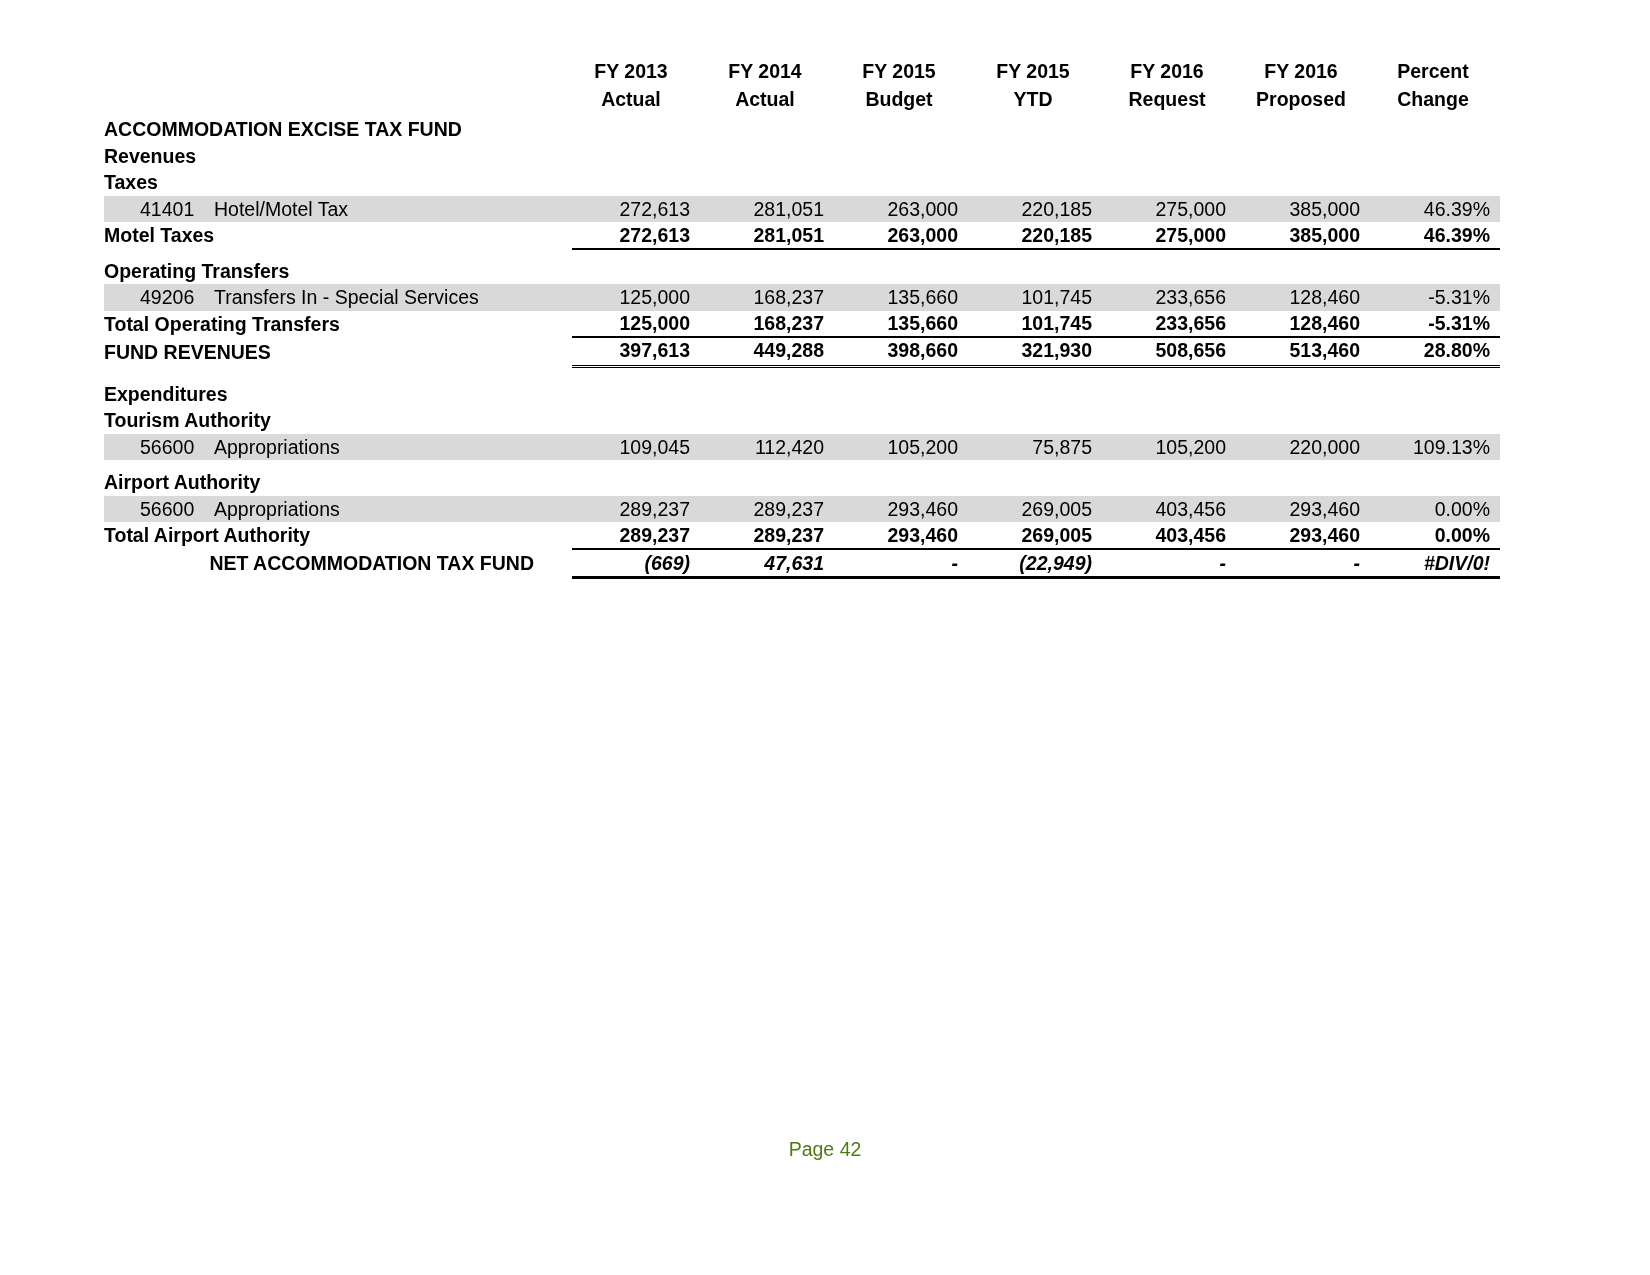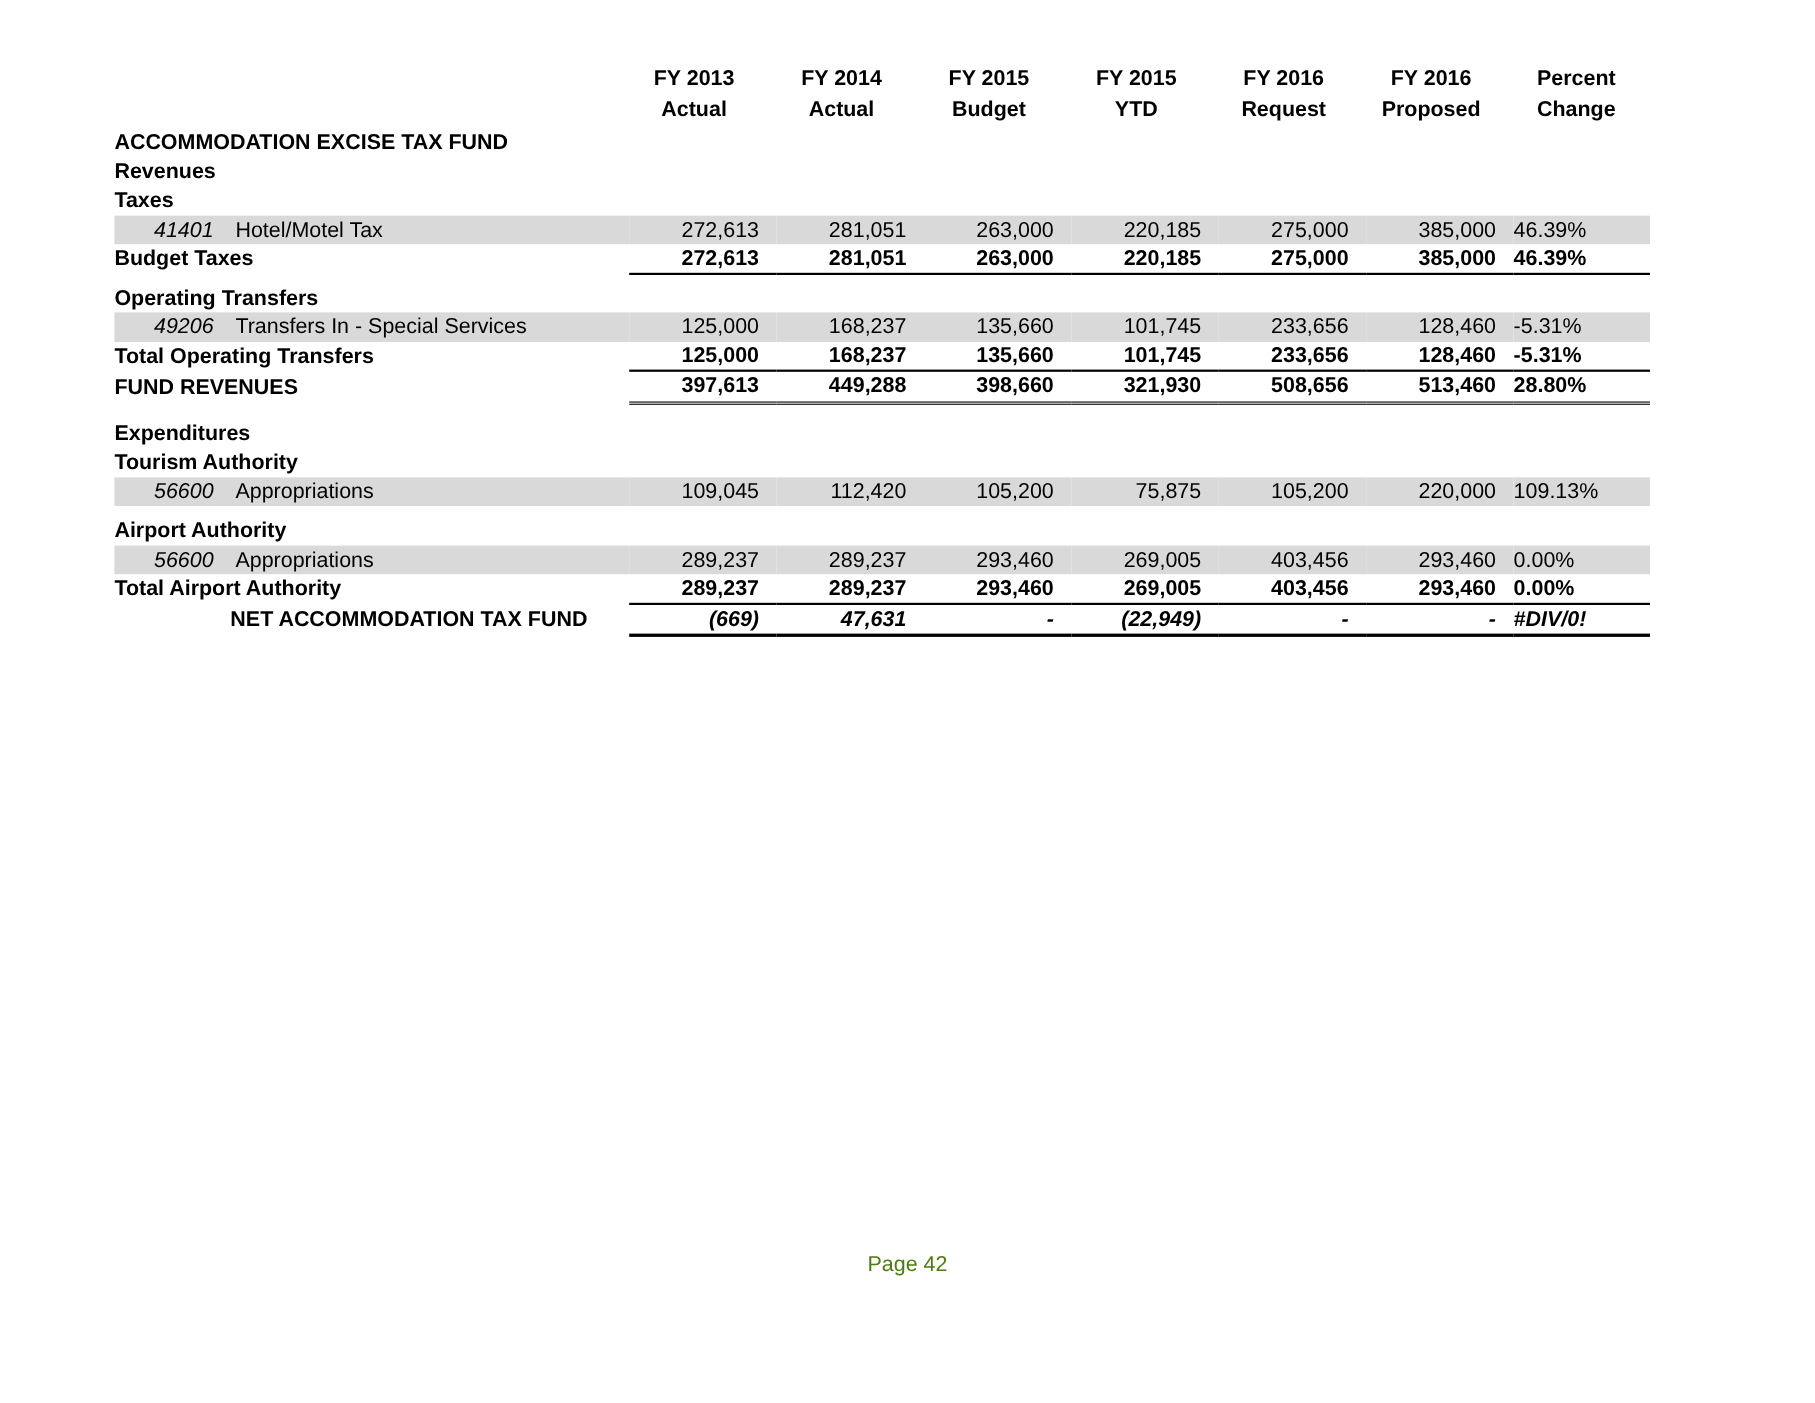--- a/index.html
+++ b/index.html
@@ -59,36 +59,36 @@
     line-height: 26.5px;
     font-size: 19.5px;
     white-space: nowrap;
   }
   td.num {
     text-align: right;
     padding-right: 16px;
     font-variant-numeric: tabular-nums;
   }
   td.pct {
+    text-align: right;
     padding-right: 10px;
     font-variant-numeric: tabular-nums;
   }
   td.label { text-align: left; padding-left: 0; }
 
   
   tr.section td.label { font-weight: bold; }
 
   
   tr.fund-title td.label { font-weight: bold; margin-top: 16px; }
 
   
   tr.detail td { background: #d9d9d9; }
   tr.detail td.label { padding-left: 0; }
   tr.detail .acct {
-    font-style: italic;
     display: inline-block;
     width: 74px;
     margin-left: 36px;
     text-align: left;
   }
   tr.detail .descr { display: inline; }
 
   
   tr.total td { font-weight: bold; }
   tr.total td.num, tr.total td.pct {
@@ -229,21 +229,21 @@
         <td class="num">272,613</td>
         <td class="num">281,051</td>
         <td class="num">263,000</td>
         <td class="num">220,185</td>
         <td class="num">275,000</td>
         <td class="num">385,000</td>
         <td class="pct">46.39%</td>
       </tr>
 
       <tr class="total">
-        <td class="label">Budget Taxes</td>
+        <td class="label">Motel Taxes</td>
         <td class="num">272,613</td>
         <td class="num">281,051</td>
         <td class="num">263,000</td>
         <td class="num">220,185</td>
         <td class="num">275,000</td>
         <td class="num">385,000</td>
         <td class="pct">46.39%</td>
       </tr>
 
       <tr class="spacer-sm">

